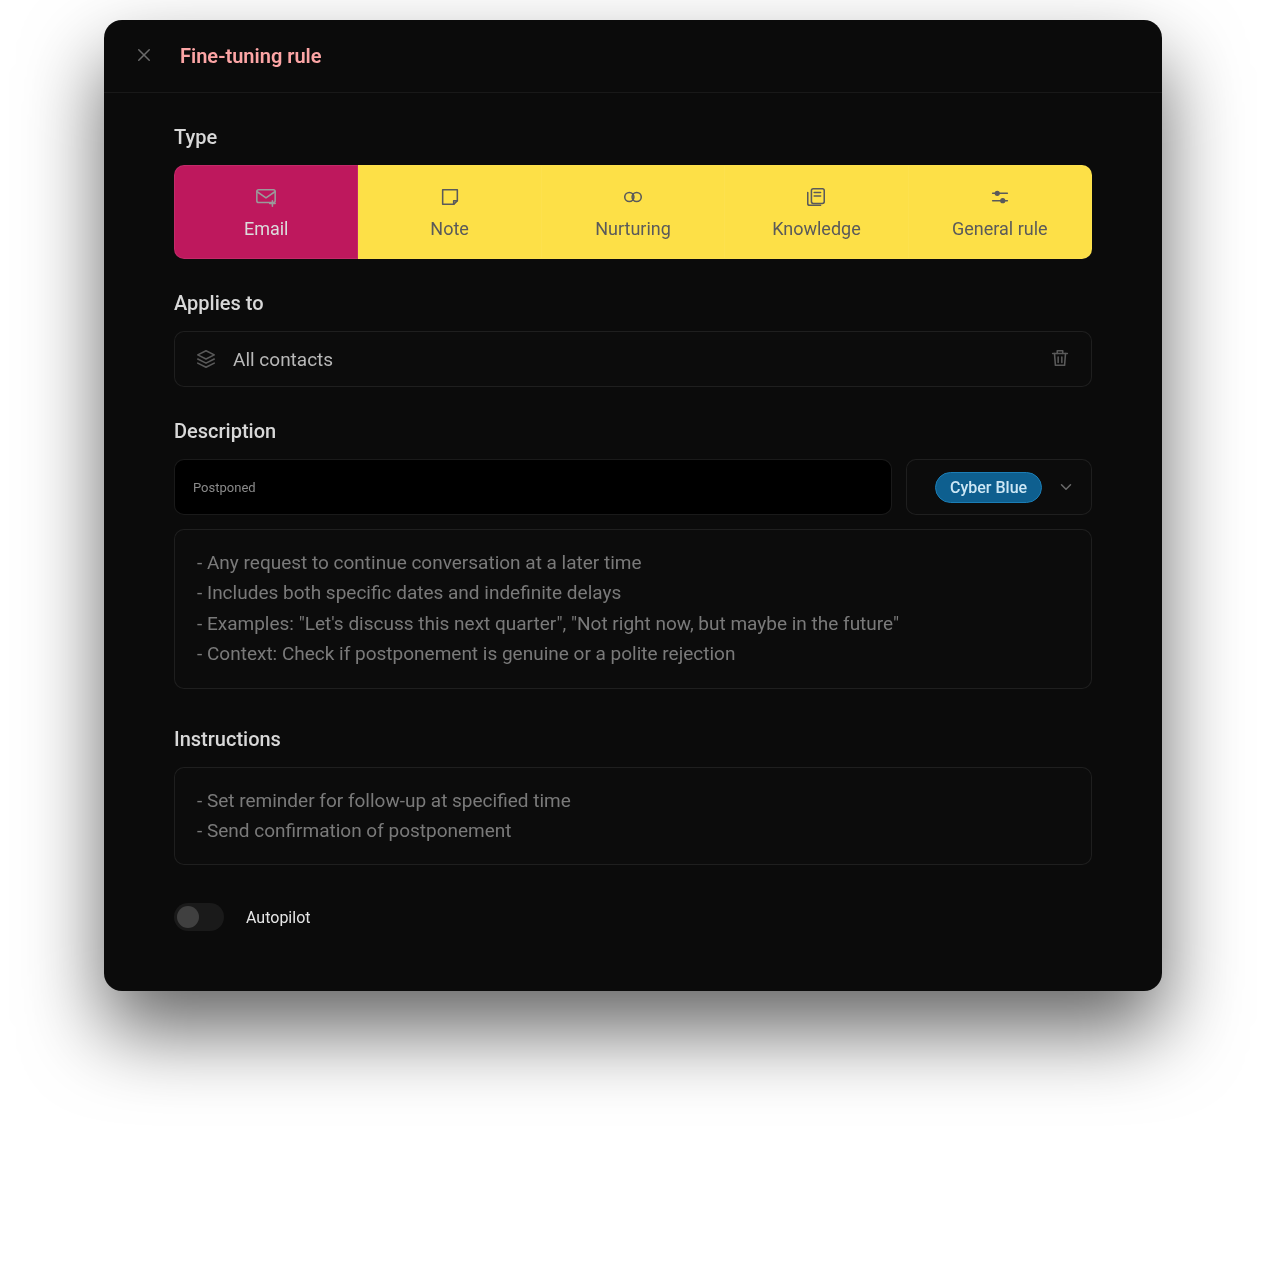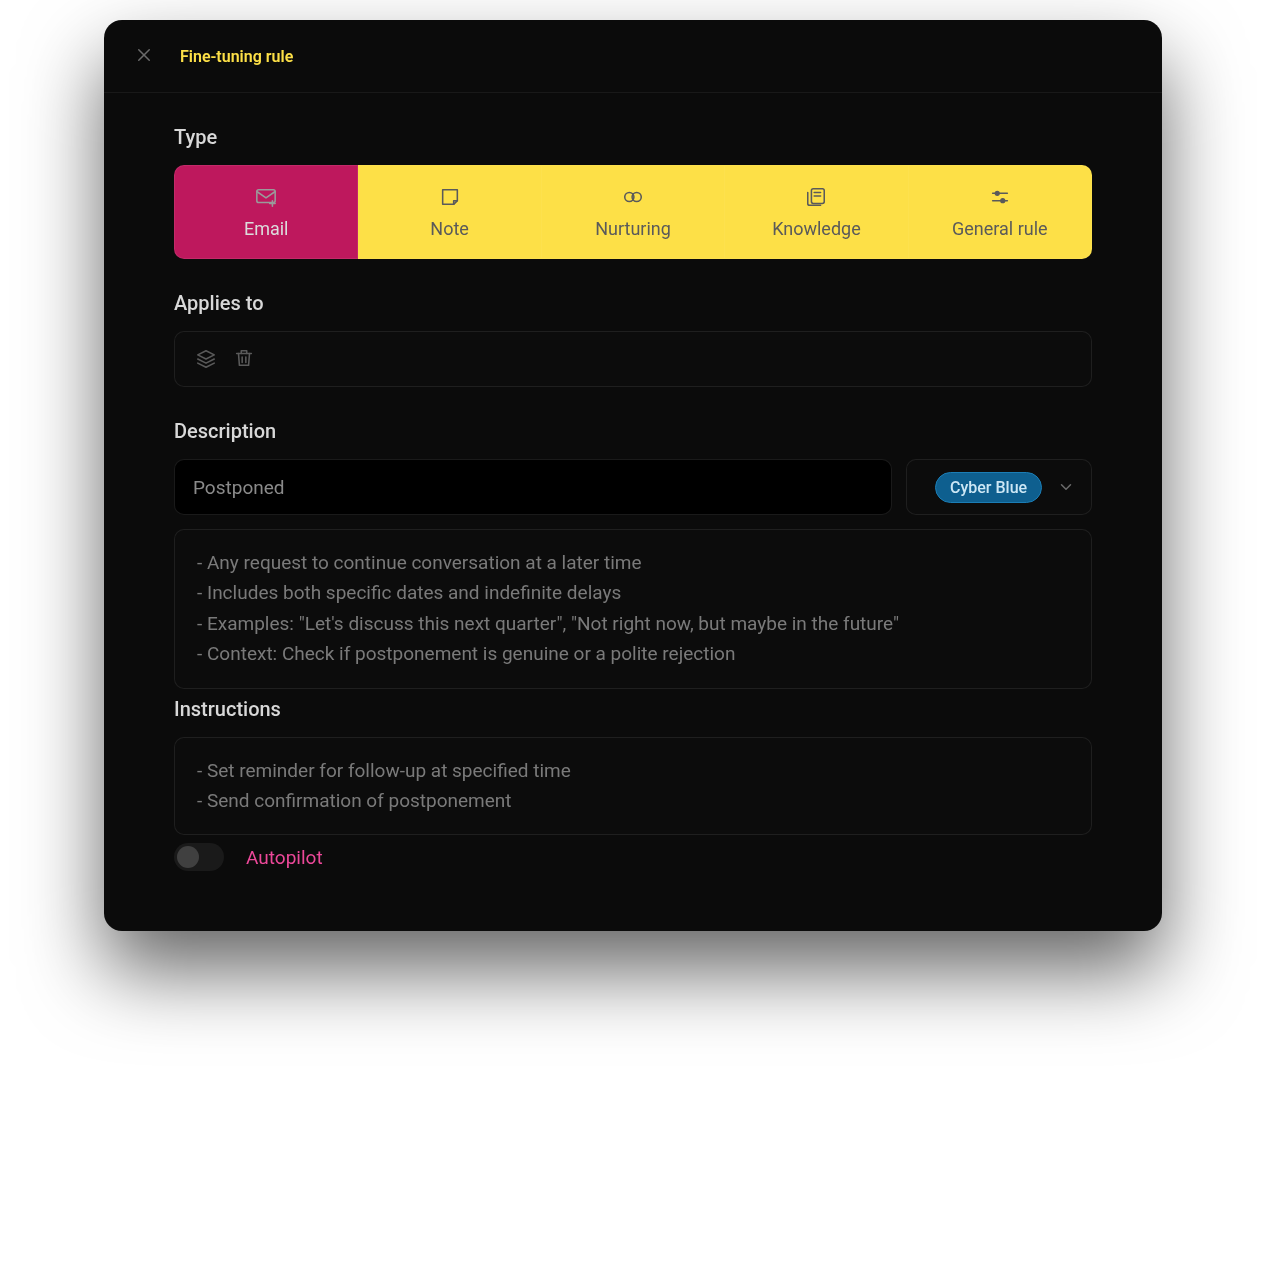--- a/index.html
+++ b/index.html
@@ -39,23 +39,23 @@
       color: #6b6b6b;
       cursor: pointer;
       background: none;
       border: none;
     }
     .close-btn svg {
       width: 18px;
       height: 18px;
     }
     .modal-title {
-      font-size: 16px;
+      font-size: 20px;
       font-weight: 600;
-      color: #fde047;
+      color: #fca5a5;
     }
     .modal-body {
       padding: 32px 70px 60px 70px;
     }
     .section-label {
       font-size: 20px;
       font-weight: 500;
       color: #d8d8d8;
       margin-bottom: 16px;
     }
@@ -155,21 +155,21 @@
       gap: 14px;
       margin-bottom: 14px;
     }
     .desc-input {
       flex: 1;
       height: 56px;
       padding: 0 18px;
       background: #000000;
       border: 1px solid rgba(255,255,255,0.1);
       border-radius: 10px;
-      font-size: 19px;
+      font-size: 13px;
       color: #8a8a8a;
       font-family: inherit;
       display: flex;
       align-items: center;
     }
     .color-select {
       width: 186px;
       height: 56px;
       background: #0c0c0c;
       border: 1px solid rgba(255,255,255,0.08);
@@ -197,21 +197,21 @@
     .chevron svg { width: 100%; height: 100%; }
     .textarea-field {
       border: 1px solid rgba(255,255,255,0.08);
       border-radius: 10px;
       padding: 18px 22px;
       background: #0c0c0c;
       font-size: 19px;
       line-height: 1.6;
       color: #7a7a7a;
       white-space: pre-wrap;
-      margin-bottom: 8px;
+      margin-bottom: 38px;
     }
     .autopilot-row {
       display: flex;
       align-items: center;
       gap: 22px;
       margin-top: 6px;
     }
     .toggle {
       width: 50px;
       height: 28px;
@@ -224,22 +224,22 @@
     .toggle-knob {
       position: absolute;
       left: 3px;
       top: 3px;
       width: 22px;
       height: 22px;
       border-radius: 50%;
       background: #404040;
     }
     .autopilot-label {
-      font-size: 19px;
-      color: #ec4899;
+      font-size: 16px;
+      color: #e5e5e5;
     }
   </style>
 </head>
 <body>
 
 <div class="modal">
   <div class="modal-header">
     <button class="close-btn">
       <span>
         <svg viewBox="0 0 24 24" fill="none" stroke="currentColor" stroke-width="2" stroke-linecap="round">
@@ -310,20 +310,21 @@
 
     <div class="section-label">Applies to</div>
     <div class="applies-field">
       <span class="applies-icon">
         <svg viewBox="0 0 24 24" fill="none" stroke="currentColor" stroke-width="1.7" stroke-linecap="round" stroke-linejoin="round">
             <path d="M12 3l9 4.5-9 4.5-9-4.5L12 3z"></path>
             <path d="M3 12l9 4.5 9-4.5"></path>
             <path d="M3 16.5l9 4.5 9-4.5"></path>
           </svg>
       </span>
+      <span class="applies-text">All contacts</span>
       <button class="trash-btn">
         <span>
           <svg viewBox="0 0 24 24" fill="none" stroke="currentColor" stroke-width="1.7" stroke-linecap="round" stroke-linejoin="round">
               <path d="M4 7h16"></path>
               <path d="M9 7V4h6v3"></path>
               <path d="M6 7l1 13h10l1-13"></path>
               <line x1="10" y1="11" x2="10" y2="17"></line>
               <line x1="14" y1="11" x2="14" y2="17"></line>
             </svg>
         </span>

